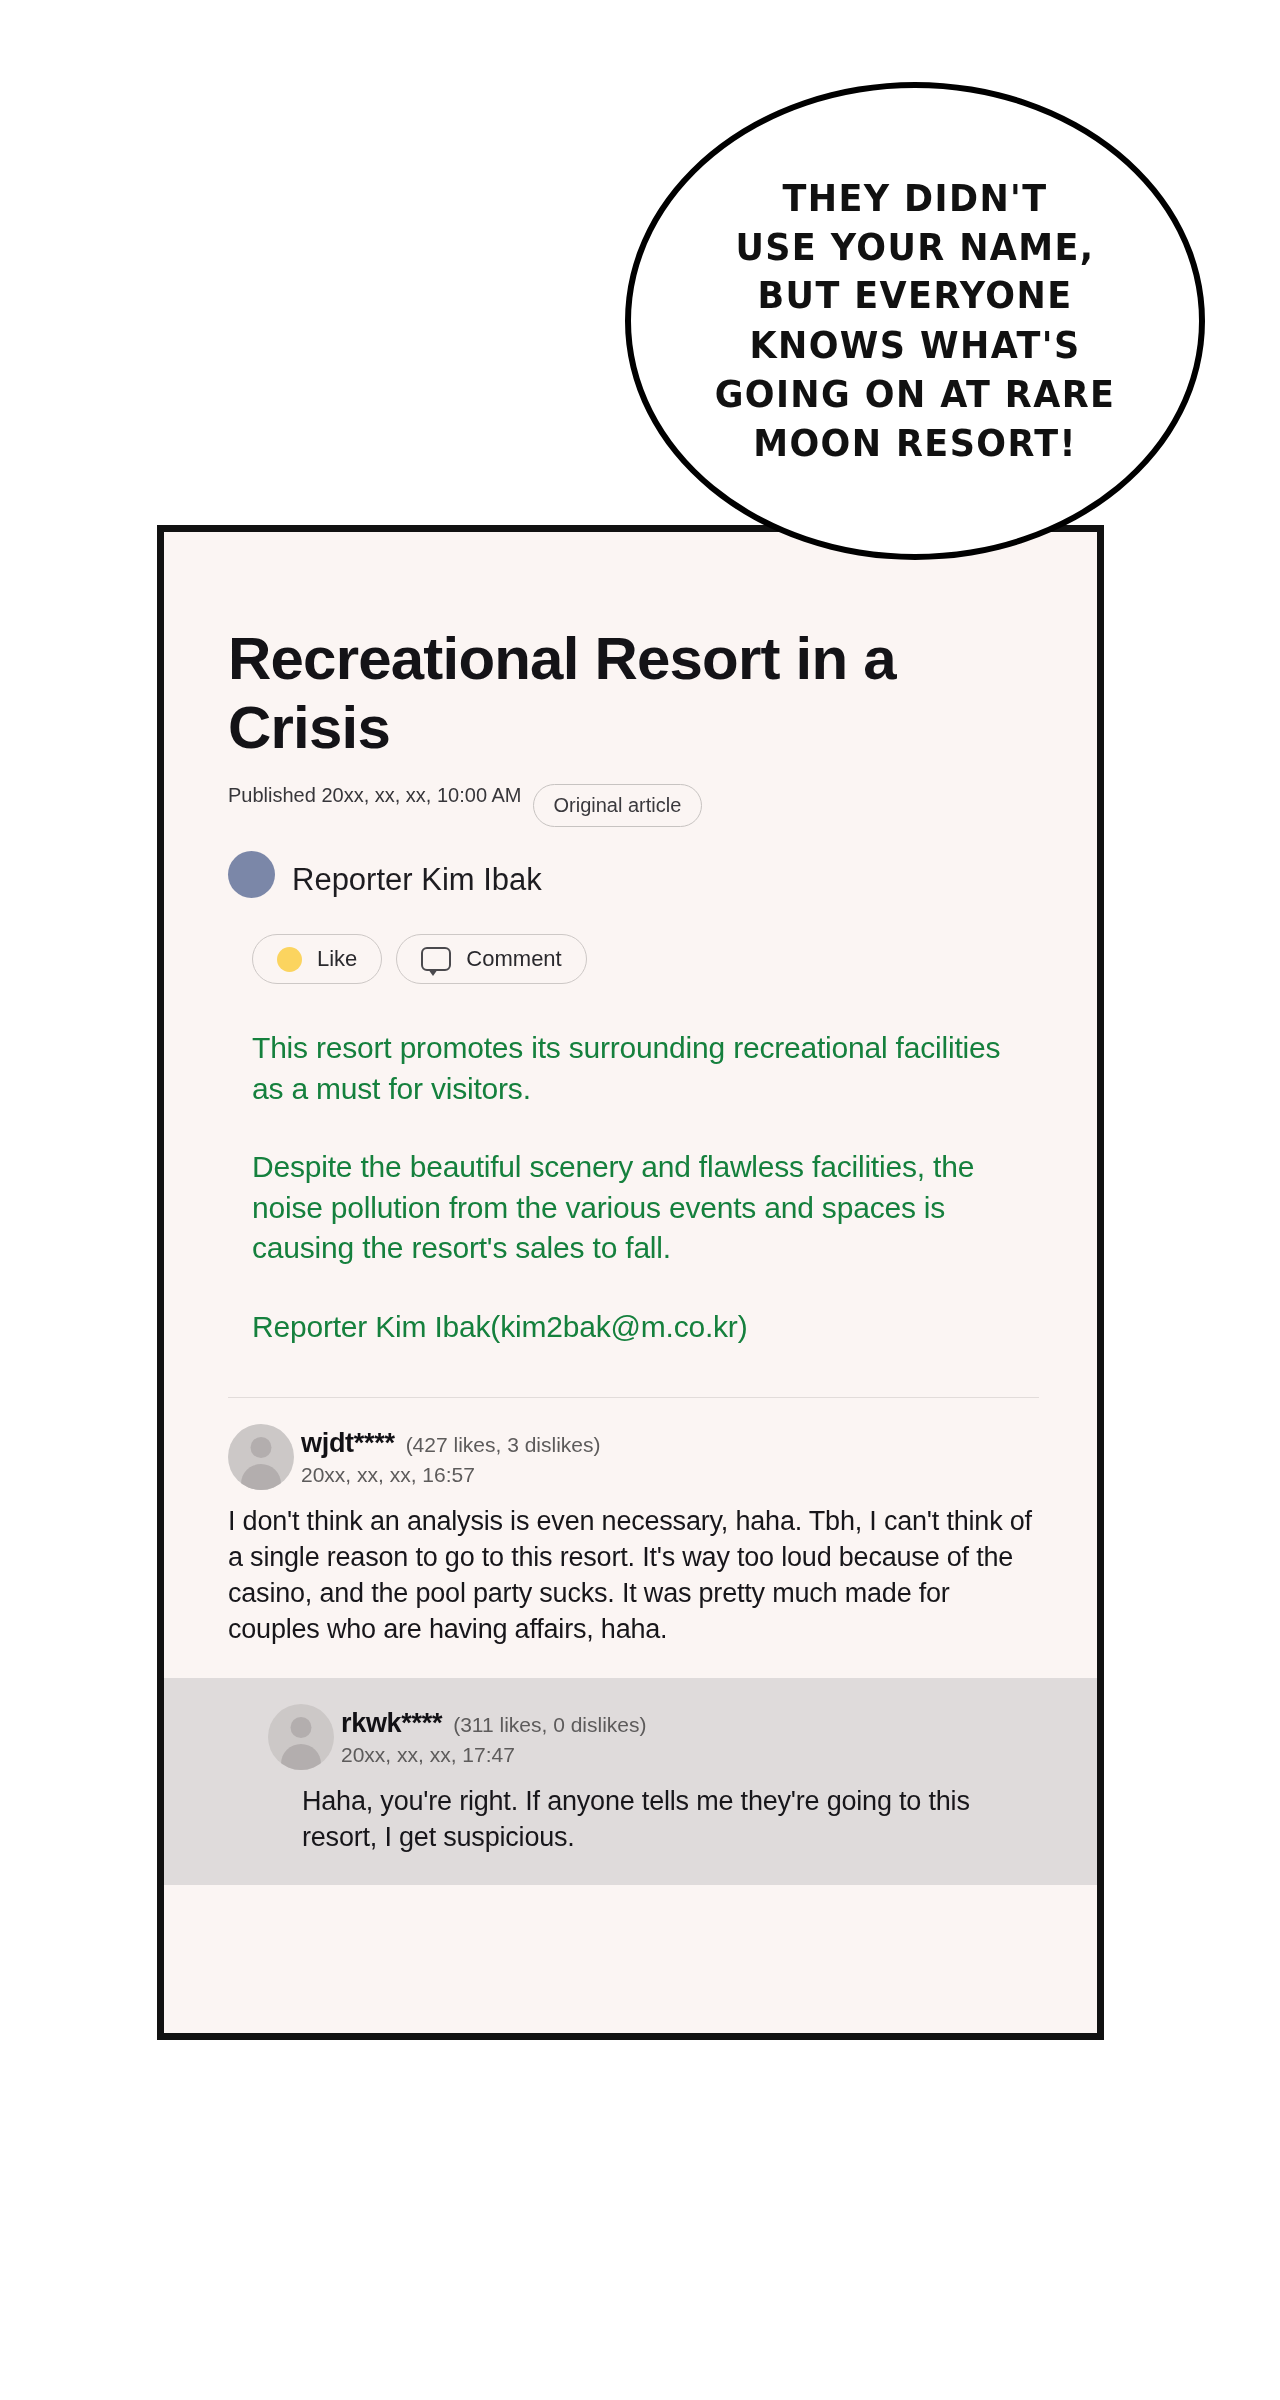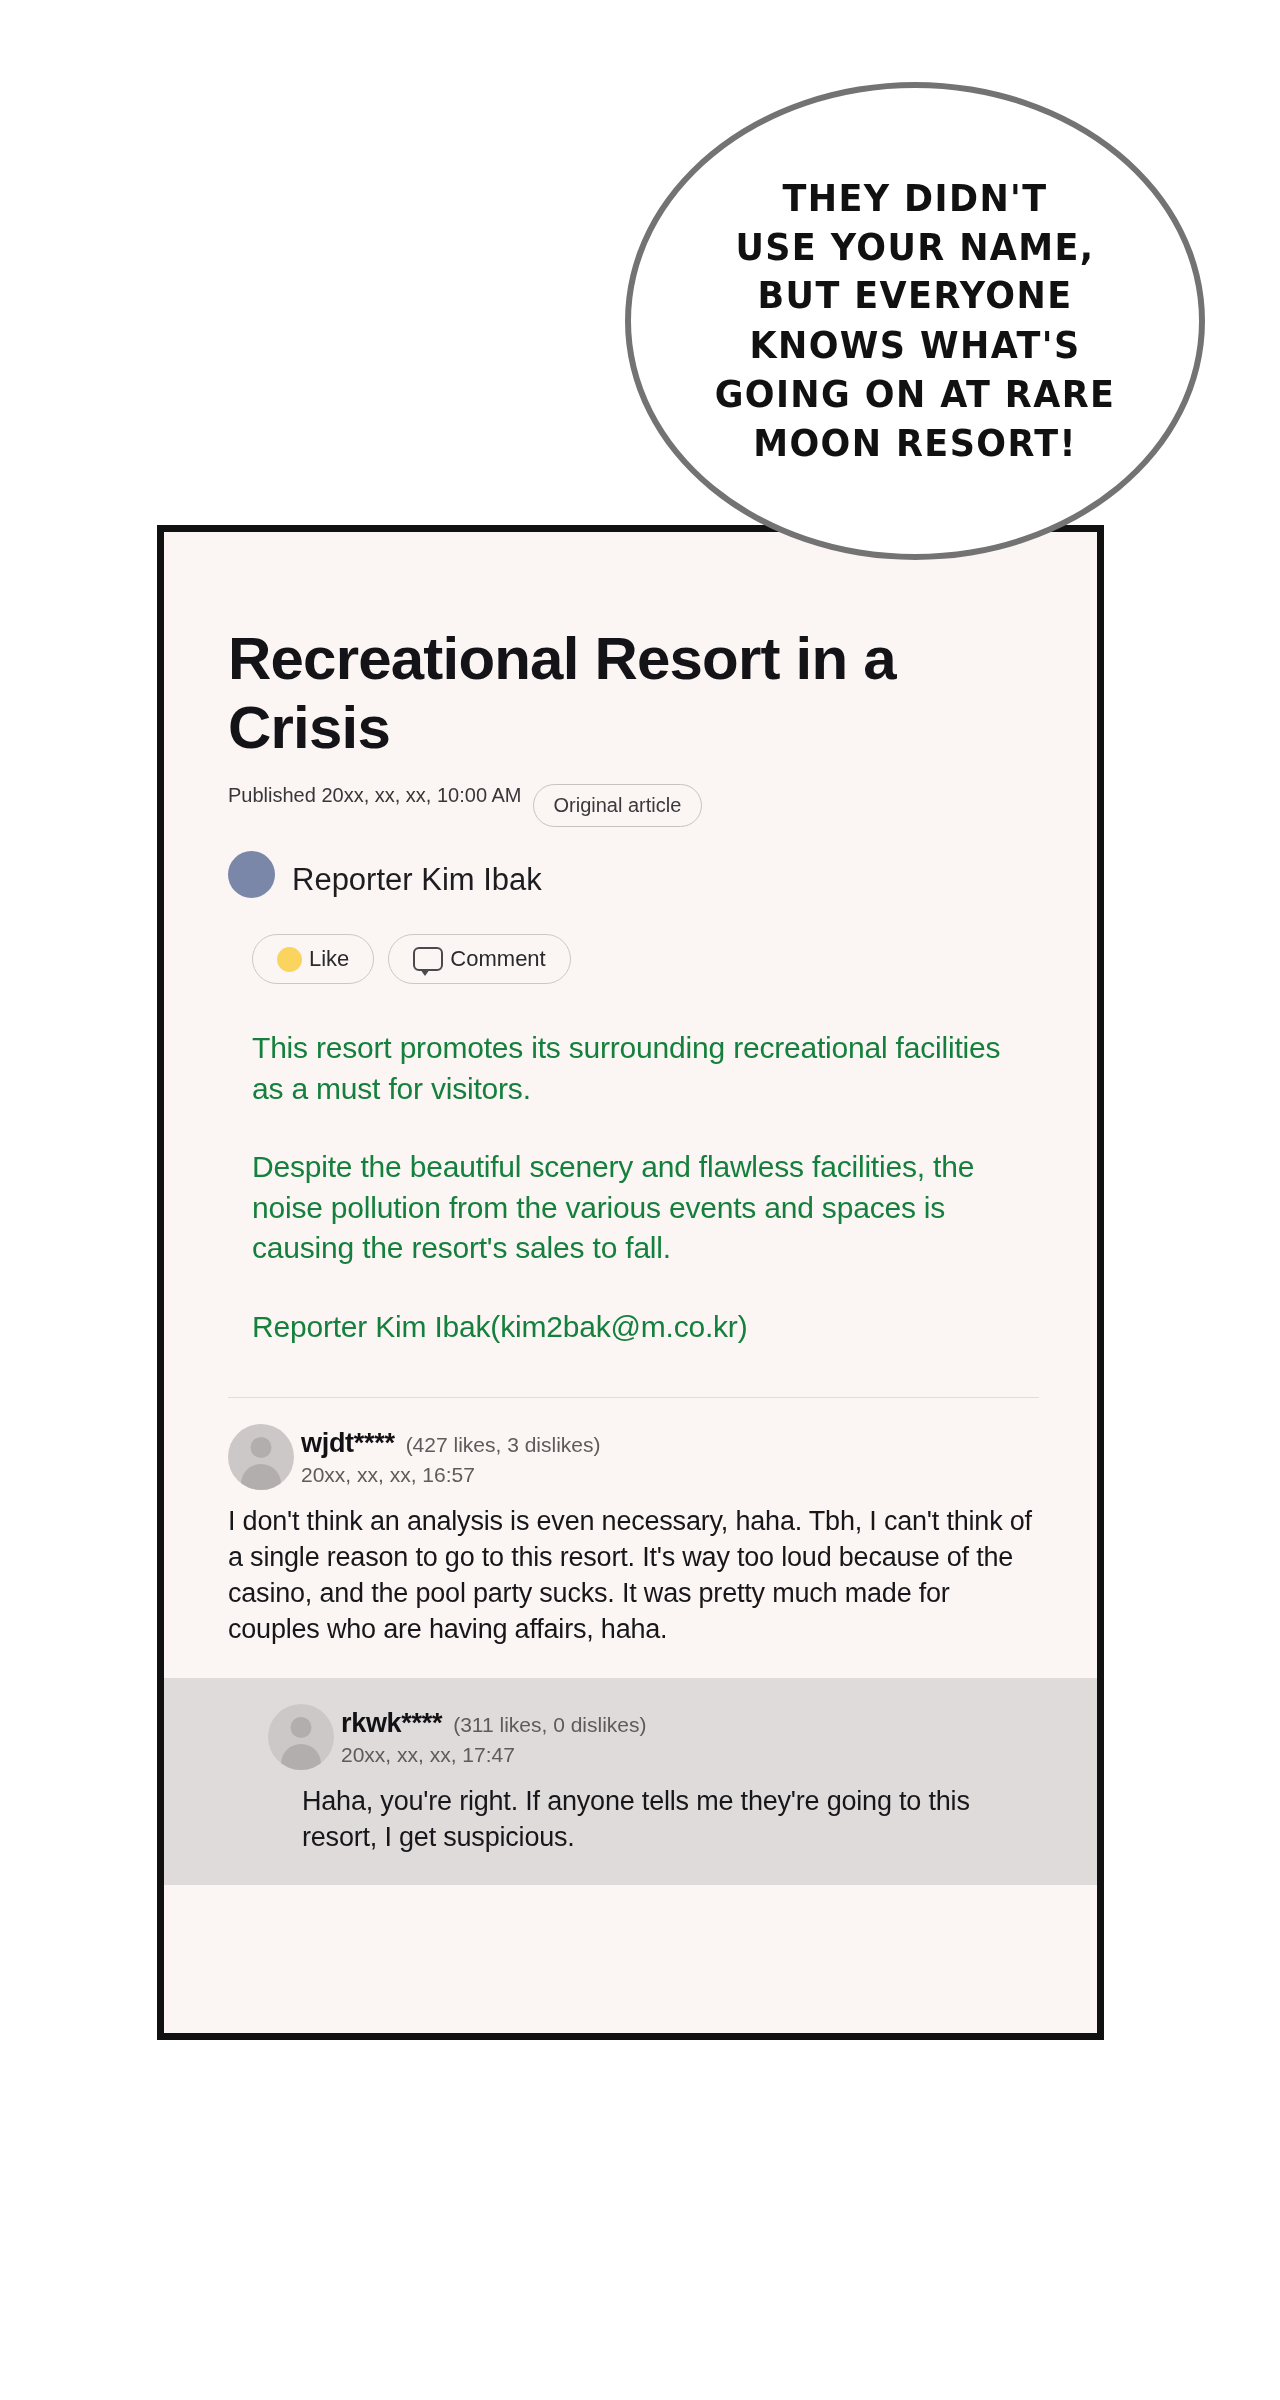--- a/index.html
+++ b/index.html
@@ -15,21 +15,21 @@
     position: relative;
   }
 
   
   .bubble {
     position: absolute;
     left: 625px;
     top: 82px;
     width: 580px;
     height: 478px;
-    border: 6px solid #737373;
+    border: 6px solid #000000;
     border-radius: 50% 50% 50% 50% / 50% 50% 50% 50%;
     background: #ffffff;
     box-sizing: border-box;
     z-index: 30;
     display: flex;
     align-items: center;
     justify-content: center;
   }
   .bubble-text {
     text-align: center;
@@ -121,21 +121,21 @@
 
   .action-row {
     display: flex;
     gap: 14px;
     margin-top: 36px;
     margin-left: 24px;
   }
   .pill {
     display: flex;
     align-items: center;
-    gap: 7px;
+    gap: 15px;
     border: 1px solid #cdc8c6;
     border-radius: 30px;
     background: #fbf5f3;
     padding: 11px 24px;
     font-size: 22px;
     color: #2a292d;
   }
   .like-dot {
     width: 25px;
     height: 25px;

